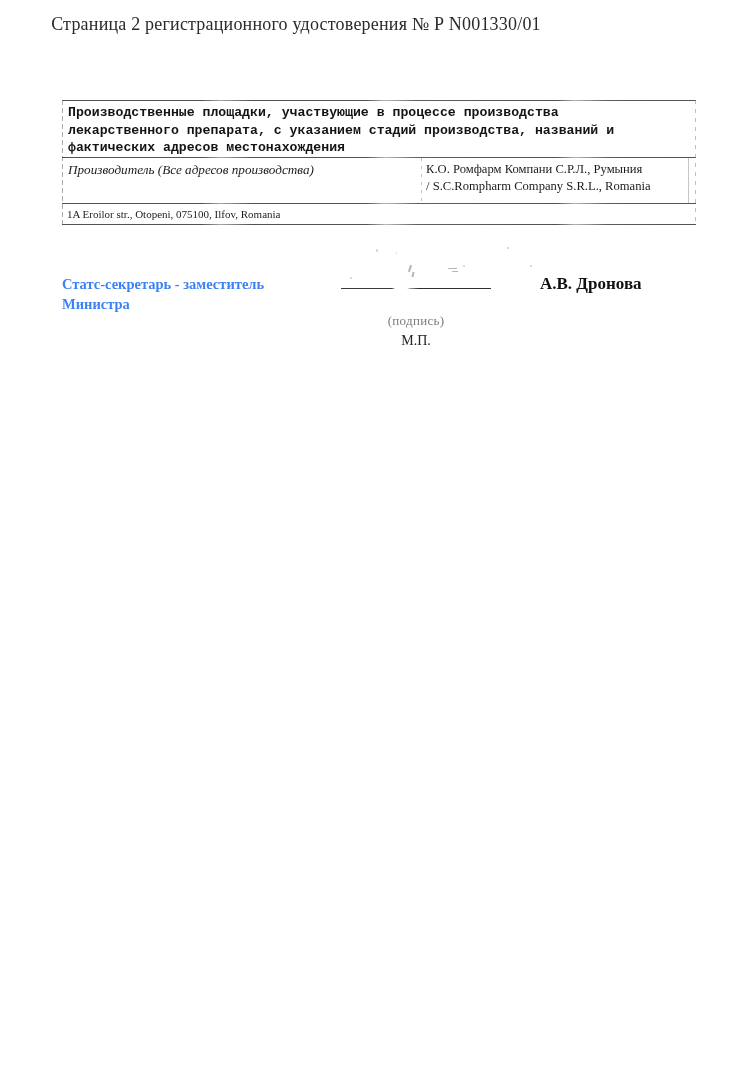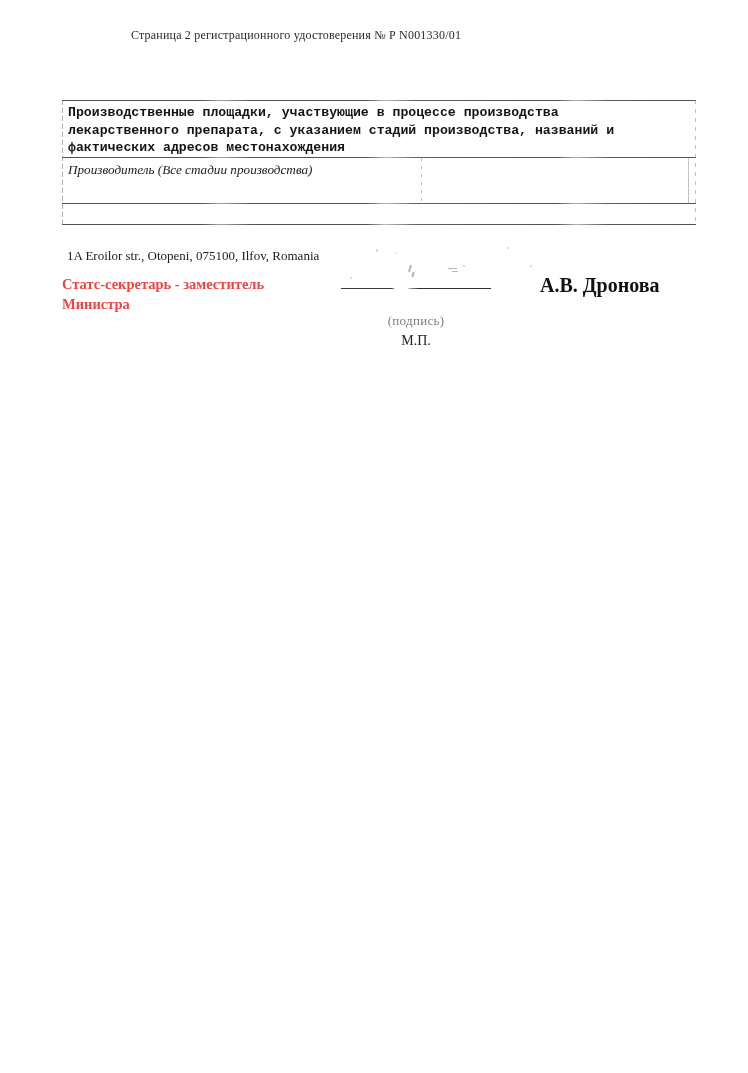--- a/index.html
+++ b/index.html
@@ -22,25 +22,24 @@
     background: #ffffff;
   }
 
   
   .doc-header {
     position: absolute;
     top: 14px;
     left: 0;
     width: 592px;
     text-align: center;
-    font-size: 12px;
+    font-size: 18px;
     letter-spacing: 0.2px;
     color: #2a2a2a;
     white-space: nowrap;
-    margin-top: 14px;
   }
 
   .rule {
     position: absolute;
     left: 62px;
     width: 634px;
     height: 1px;
     background: #2e2e2e;
     opacity: .88;
   }
@@ -101,36 +100,35 @@
     line-height: 17px;
     color: #1c1c1c;
   }
   .cell-company .ru { display: block; white-space: nowrap; }
   .cell-company .en { display: block; white-space: nowrap; }
 
   .cell-address {
     position: absolute;
     left: 67px;
     top: 206px;
-    font-size: 13px;
+    font-size: 11px;
     line-height: 16px;
     color: #1c1c1c;
-    margin-top: 42px;
   }
 
   
   .sig-title {
     position: absolute;
     left: 62px;
     top: 274px;
     width: 270px;
     font-weight: bold;
     font-size: 14.5px;
     line-height: 20px;
-    color: #ef4444;
+    color: #3b82f6;
   }
 
   .sig-line {
     position: absolute;
     left: 341px;
     top: 288px;
     width: 150px;
     height: 1px;
     background: linear-gradient(to right,
       #3a3a3a 0%, #3a3a3a 34%, rgba(255,255,255,0) 36%,
@@ -156,21 +154,21 @@
     text-align: center;
     font-size: 14px;
     color: #242424;
   }
 
   .sig-name {
     position: absolute;
     left: 540px;
     top: 274px;
     font-weight: bold;
-    font-size: 20px;
+    font-size: 17px;
     color: #111111;
     white-space: nowrap;
   }
 
   
   .speck {
     position: absolute;
     background: #b9b9b9;
     border-radius: 50%;
     opacity: .7;
@@ -193,22 +191,26 @@
   <div class="rule rule-mid2 faded"></div>
   <div class="rule rule-bottom faded"></div>
 
   <div class="vline vline-left"></div>
   <div class="vline vline-right"></div>
   <div class="vline vline-inner"></div>
   <div class="vline vline-col"></div>
 
   <div class="cell-header">Производственные площадки, участвующие в процессе производства лекарственного препарата, с указанием стадий производства, названий и фактических адресов местонахождения</div>
 
-  <div class="cell-role">Производитель (Все стадии производства)</div>
-
+  <div class="cell-role">Производитель (Все адресов производства)</div>
+
+  <div class="cell-company">
+    <span class="ru">К.О. Ромфарм Компани С.Р.Л., Румыния</span>
+    <span class="en">/ S.C.Rompharm Company S.R.L., Romania</span>
+  </div>
 
   <div class="cell-address">1A Eroilor str., Otopeni, 075100, Ilfov, Romania</div>
 
   <div class="sig-title">Статс-секретарь - заместитель Министра</div>
 
   <div class="sig-line"></div>
   <div class="sig-caption">(подпись)</div>
   <div class="sig-stamp">М.П.</div>
 
   <div class="sig-name">А.В. Дронова</div>

